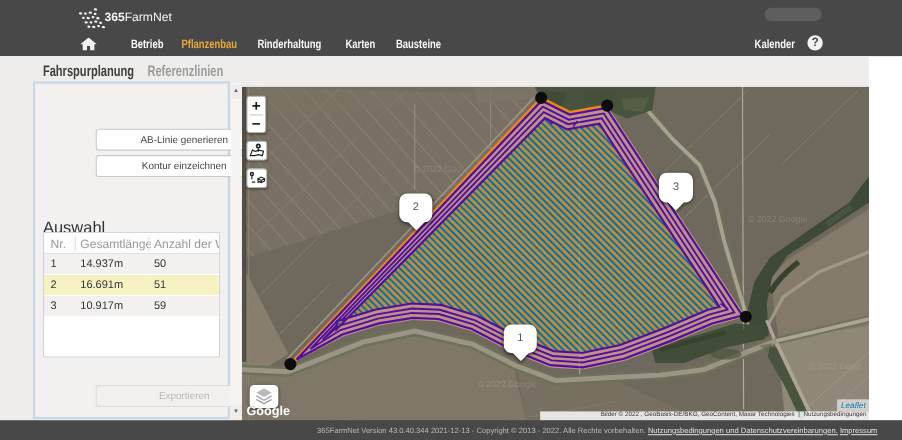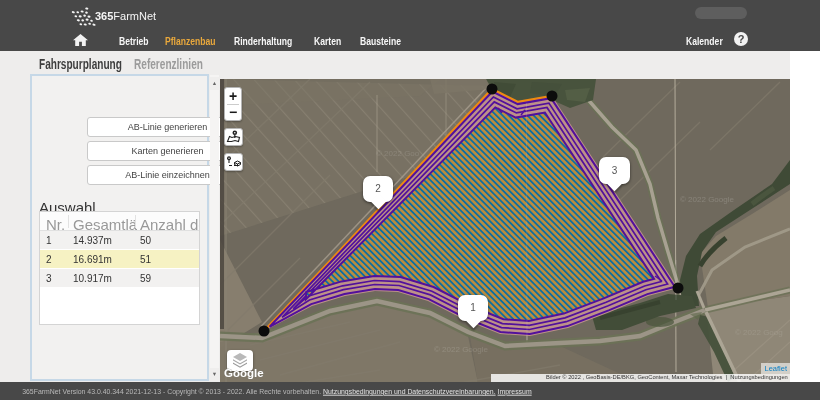--- a/index.html
+++ b/index.html
@@ -25,21 +25,21 @@
   #phead{left:0;top:0;width:175px;height:19px;background:#ecebea;border-bottom:1px solid #d8d8d8;}
   #phead span{position:absolute;left:7px;top:3px;font-size:12.5px;font-weight:bold;color:#333;transform:scaleX(.72);transform-origin:left top;}
   .pbtn{left:11px;width:161px;height:20px;background:#fff;border:1px solid #c9c9c9;
         border-radius:3px;box-sizing:border-box;font-size:9px;color:#444;
         text-align:center;line-height:18px;margin-left:44px;}
   #auswahl{left:7px;top:123px;font-size:15px;color:#333;}
   #table{left:7px;top:135px;width:161px;height:114px;background:#fff;border:1px solid #d4d4d4;box-sizing:border-box;}
   .trow{left:0;width:159px;height:19px;font-size:10px;color:#333;white-space:nowrap;overflow:hidden;box-sizing:border-box;border-bottom:1px solid #fff;}
   .trow span{position:absolute;top:4px;}
   .c1{left:6px;} .c2{left:33px;} .c3{left:100px;}
-  #thead{height:19px;color:#999;font-size:15px;background:#fcfcfc;border-bottom:1px solid #e0e0e0;}
+  #thead{height:19px;color:#999;font-size:11px;background:#fcfcfc;border-bottom:1px solid #e0e0e0;}
   #thead .c2{width:64px;overflow:hidden;white-space:nowrap;}
   
   #sbar{left:210px;top:75px;width:9px;height:306px;background:#f5f4f3;}
   .sarr{left:210px;width:9px;height:13px;background:#efeeed;color:#666;font-size:5.5px;
         text-align:center;line-height:13px;}
   
   #map{left:220px;top:79px;width:570px;height:304px;background:#6f695d;overflow:hidden;}
   
   #zoomctl{left:4px;top:8px;width:18px;height:34px;background:#fff;border:1px solid #b5b5b5;
            border-radius:3px;box-sizing:border-box;box-shadow:0 1px 2px rgba(0,0,0,.3);}
@@ -51,24 +51,24 @@
   .marker:after{content:"";position:absolute;left:50%;bottom:-5px;width:11px;height:11px;
           margin-left:-5.5px;background:#fff;transform:rotate(45deg);
           box-shadow:2px 2px 2px rgba(0,0,0,.3);}
   #layersbtn{left:7px;top:271px;width:26px;height:21px;background:#fff;border-radius:4px;
           box-shadow:0 1px 3px rgba(0,0,0,.4);}
   #glogo{left:3px;top:287px;}
   #attrib{right:0;bottom:0;height:9.5px;background:rgba(255,255,255,.82);
           font-size:7px;color:#333;padding:0 2px 0 2px;}
   #attrib span{display:inline-block;transform:scale(.82);transform-origin:right top;white-space:nowrap;}
   #leafl{right:0;bottom:9.5px;background:rgba(255,255,255,.6);color:#0a7fc4;
-         font-size:7.5px;padding:1px 3px;}
+         font-size:7.5px;padding:1px 3px;font-style:italic;}
   
   #footer{left:0;top:382px;width:820px;height:18px;background:#484848;
-          color:#b9b9b9;font-size:7.5px;text-align:left;line-height:19px;}
+          color:#b9b9b9;font-size:7.5px;text-align:right;line-height:19px;}
   #footer u{color:#e3e3e3;}
   #fs{display:inline-block;transform:scale(.92);transform-origin:center;white-space:nowrap;}
 </style></head>
 <body>
 <div id="header" class="abs"></div>
 <svg class="abs" style="left:70px;top:6px" width="26" height="21" viewBox="0 0 26 21">
   <g fill="#f4f4f4">
     <ellipse cx="3.3" cy="6.2" rx="1.55" ry="1.05" transform="rotate(8 3.3 6.2)"></ellipse>
     <ellipse cx="7.7" cy="6.3" rx="1.35" ry="1.05" transform="rotate(8 7.7 6.3)"></ellipse>
     <ellipse cx="12.1" cy="5.5" rx="1.55" ry="1.05" transform="rotate(8 12.1 5.5)"></ellipse>
@@ -100,22 +100,21 @@
 <svg class="abs" style="left:73px;top:34px" width="15" height="12" viewBox="0 0 15 12">
   <path fill="#f2f2f2" d="M7.5 0 L15 6.2 L12.8 6.2 L12.8 12 L8.9 12 L8.9 7.8 L6.1 7.8 L6.1 12 L2.2 12 L2.2 6.2 L0 6.2 Z"></path>
 </svg>
 
 <div id="content" class="abs"></div>
 <div id="t1" class="abs">Fahrspurplanung</div>
 <div id="t2" class="abs">Referenzlinien</div>
 
 <div id="panel" class="abs">
   <div class="abs pbtn" style="top:41px">AB-Linie generieren</div>
-  <div class="abs pbtn" style="top:65px">Karten generieren</div>
-  <div class="abs pbtn" style="top:89px">AB-Linie einzeichnen</div>
+  <div class="abs pbtn" style="top:65px">Kontur einzeichnen</div>
   <div id="auswahl" class="abs">Auswahl</div>
   <div id="table" class="abs">
     <div class="abs trow" id="thead" style="top:0">
       <span class="c1">Nr.</span>
         <span class="c2">Gesamtlänge (...</span>
         <span class="c3">Anzahl der We...</span>
         <i style="position:absolute;left:28px;top:3px;height:13px;border-left:1px solid #e2e2e2"></i>
         <i style="position:absolute;left:95px;top:3px;height:13px;border-left:1px solid #e2e2e2"></i>
       </div>
     <div class="abs trow" style="top:19px;background:#f2f1f0">
@@ -127,20 +126,21 @@
         <span class="c1">2</span>
         <span class="c2">16.691m</span>
         <span class="c3">51</span>
       </div>
     <div class="abs trow" style="top:57px;background:#f2f1f0">
         <span class="c1">3</span>
         <span class="c2">10.917m</span>
         <span class="c3">59</span>
       </div>
   </div>
+  <div class="abs pbtn" style="top:274px;background:#f1f0ef;border-color:#dedede;color:#b7b7b7">Exportieren</div>
 </div>
 <div id="sbar" class="abs"></div>
 <div class="abs sarr" style="top:77px">▲</div>
 <div class="abs sarr" style="top:368px">▼</div>
 
 <div id="map" class="abs">
   <svg width="570" height="304" viewBox="220 79 570 304" style="position:absolute;left:0;top:0">
     <defs>
       <pattern id="fur" width="15" height="15" patternUnits="userSpaceOnUse" patternTransform="rotate(-42)">
         <rect width="15" height="15" fill="none"></rect>

